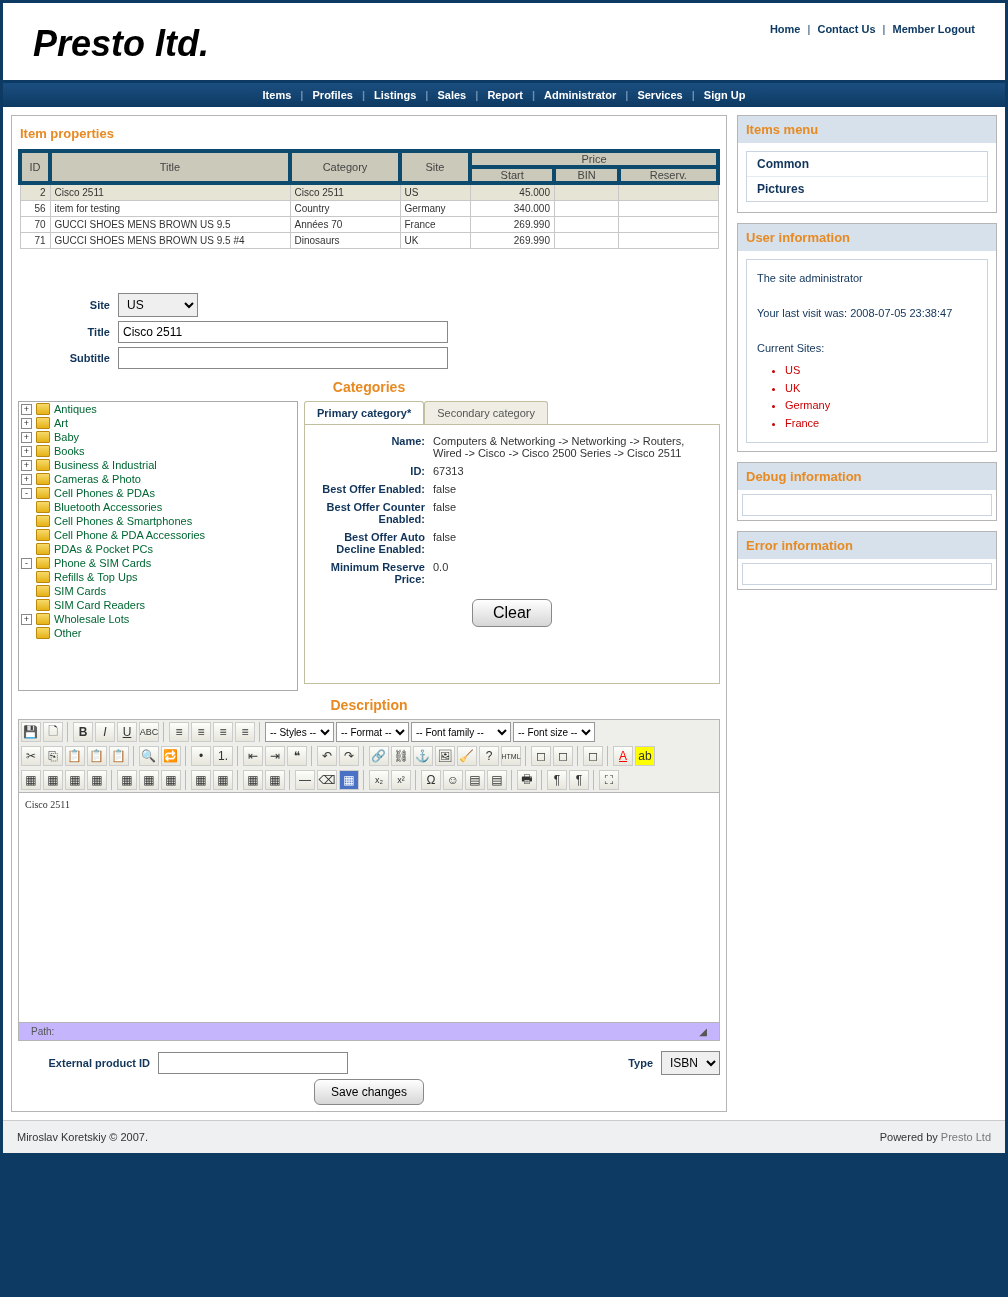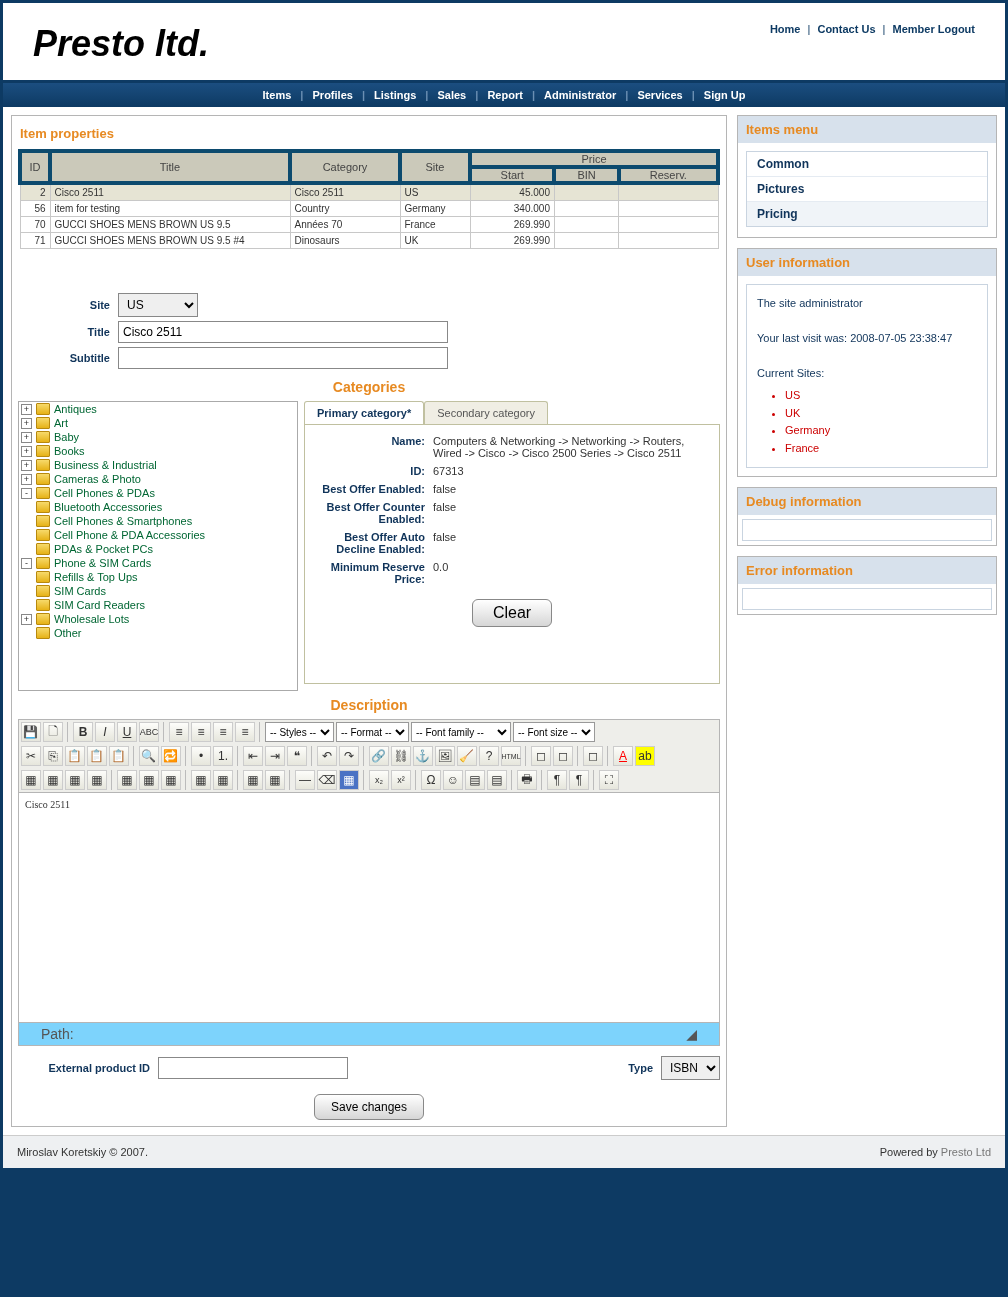--- a/index.html
+++ b/index.html
@@ -46,26 +46,26 @@
   .dl dt{text-align:right;color:#10345a;font-weight:bold}
   .dl dd{color:#333}
   .clearbtn{display:block;margin:14px auto 16px;border:1px solid #888;border-radius:6px;background:linear-gradient(#fff,#d6d6d6);padding:4px 20px;font-size:16px;cursor:pointer}
   .toolbar{border:1px solid #b5b5b5;background:#eeeeea;font-size:10px}
   .tb-row{display:flex;flex-wrap:wrap;align-items:center;padding:2px;gap:2px}
   .tbb{width:20px;height:20px;border:1px solid #ccc;display:flex;align-items:center;justify-content:center;background:linear-gradient(#fdfdfa,#e6e6dc);cursor:pointer;font-size:12px;color:#333}
   .tbb.sep{width:2px;background:none;border:none;border-left:1px solid #bbb;margin:0 2px}
   .tb-row select{font-size:10px;height:20px;border:1px solid #999;background:#fff}
   .editor{border:1px solid #b5b5b5;border-top:none;height:230px;padding:6px;font-size:10px;font-family:Verdana;background:#fff}
   .editwrap{position:relative}
-  .pathbar{border:1px solid #b5b5b5;border-top:none;background:#7dd3fc;padding:3px 22px;font-size:14px;color:#555;display:flex;justify-content:space-between}
+  .pathbar{border:1px solid #b5b5b5;border-top:none;background:#c4b5fd;padding:3px 12px;font-size:10px;color:#555;display:flex;justify-content:space-between}
   .userbox{border:1px solid #c9d4e0;padding:10px;font-size:11px;color:#10345a;line-height:1.6}
   .userbox ul{margin:4px 0 0 28px}
   .userbox li{color:#c00;list-style:disc}
   .emptybox{border:1px solid #c9d4e0;height:22px;margin:4px}
-  .savebtn{display:block;margin:14px auto 0;border:1px solid #888;border-radius:6px;background:linear-gradient(#fff,#d6d6d6);padding:5px 16px;font-size:12px;cursor:pointer}
+  .savebtn{display:block;margin:4px auto 0;border:1px solid #888;border-radius:6px;background:linear-gradient(#fff,#d6d6d6);padding:5px 16px;font-size:12px;cursor:pointer}
   .bottom-row{display:flex;align-items:center;justify-content:space-between;margin-top:10px}
   .footer{background:#eef0f2;display:flex;justify-content:space-between;padding:10px 14px;font-size:11px;color:#333;border-top:1px solid #ccc}
   .num{text-align:right}
   .ind1{padding-left:18px}
   .ind2{padding-left:36px}
 </style>
 </head>
 <body>
 
 <div class="page">
@@ -407,21 +407,20 @@
       <button class="savebtn">Save changes</button>
     </div>
 
     <div class="side">
       <div class="panel">
         <div class="panel-h">Items menu</div>
         <div class="panel-b">
           <div class="menu-group">
             <a class="menu-item">Common</a>
             <a class="menu-item">Pictures</a>
-            <a class="menu-item active">Pricing</a>
           </div>
         </div>
       </div>
 
       <div class="panel">
         <div class="panel-h">User information</div>
         <div class="panel-b">
           <div class="userbox">
             <div>The site administrator</div><br>
             <div>Your last visit was: 2008-07-05 23:38:47</div><br>

